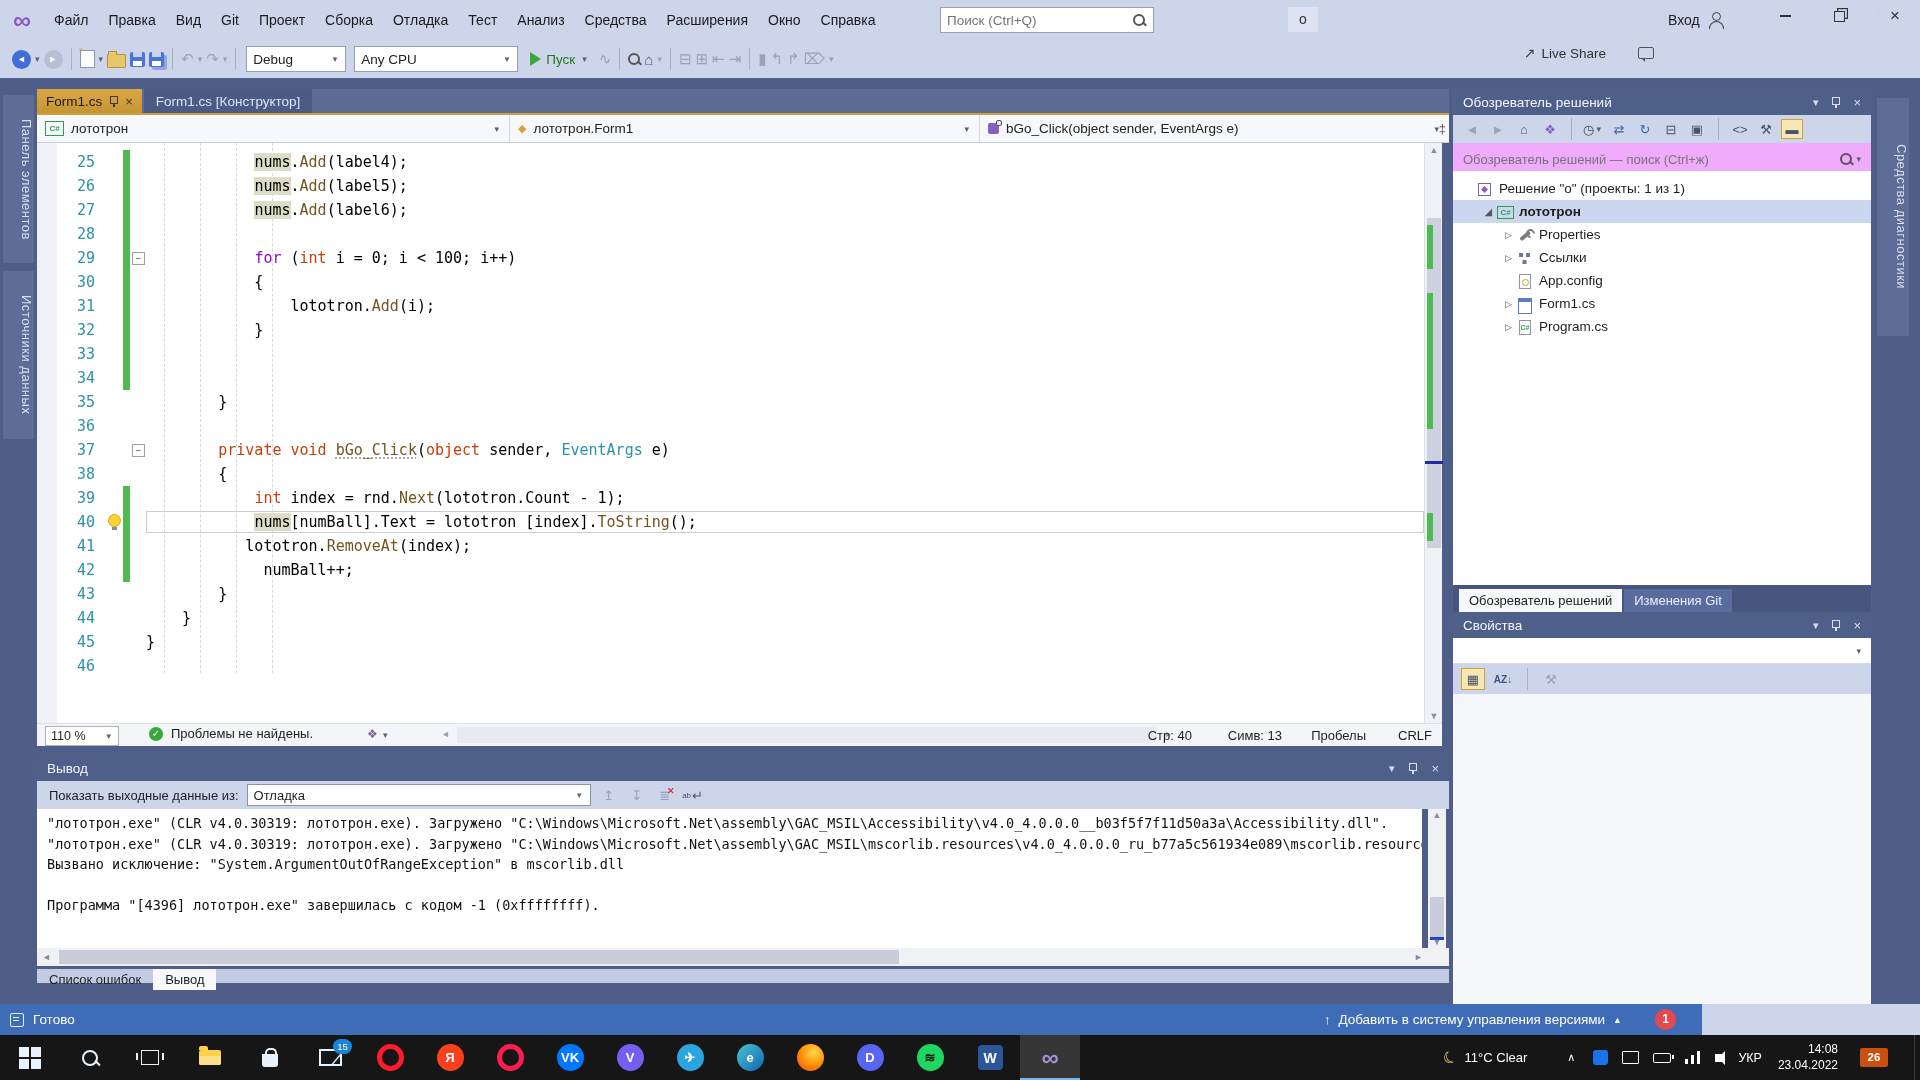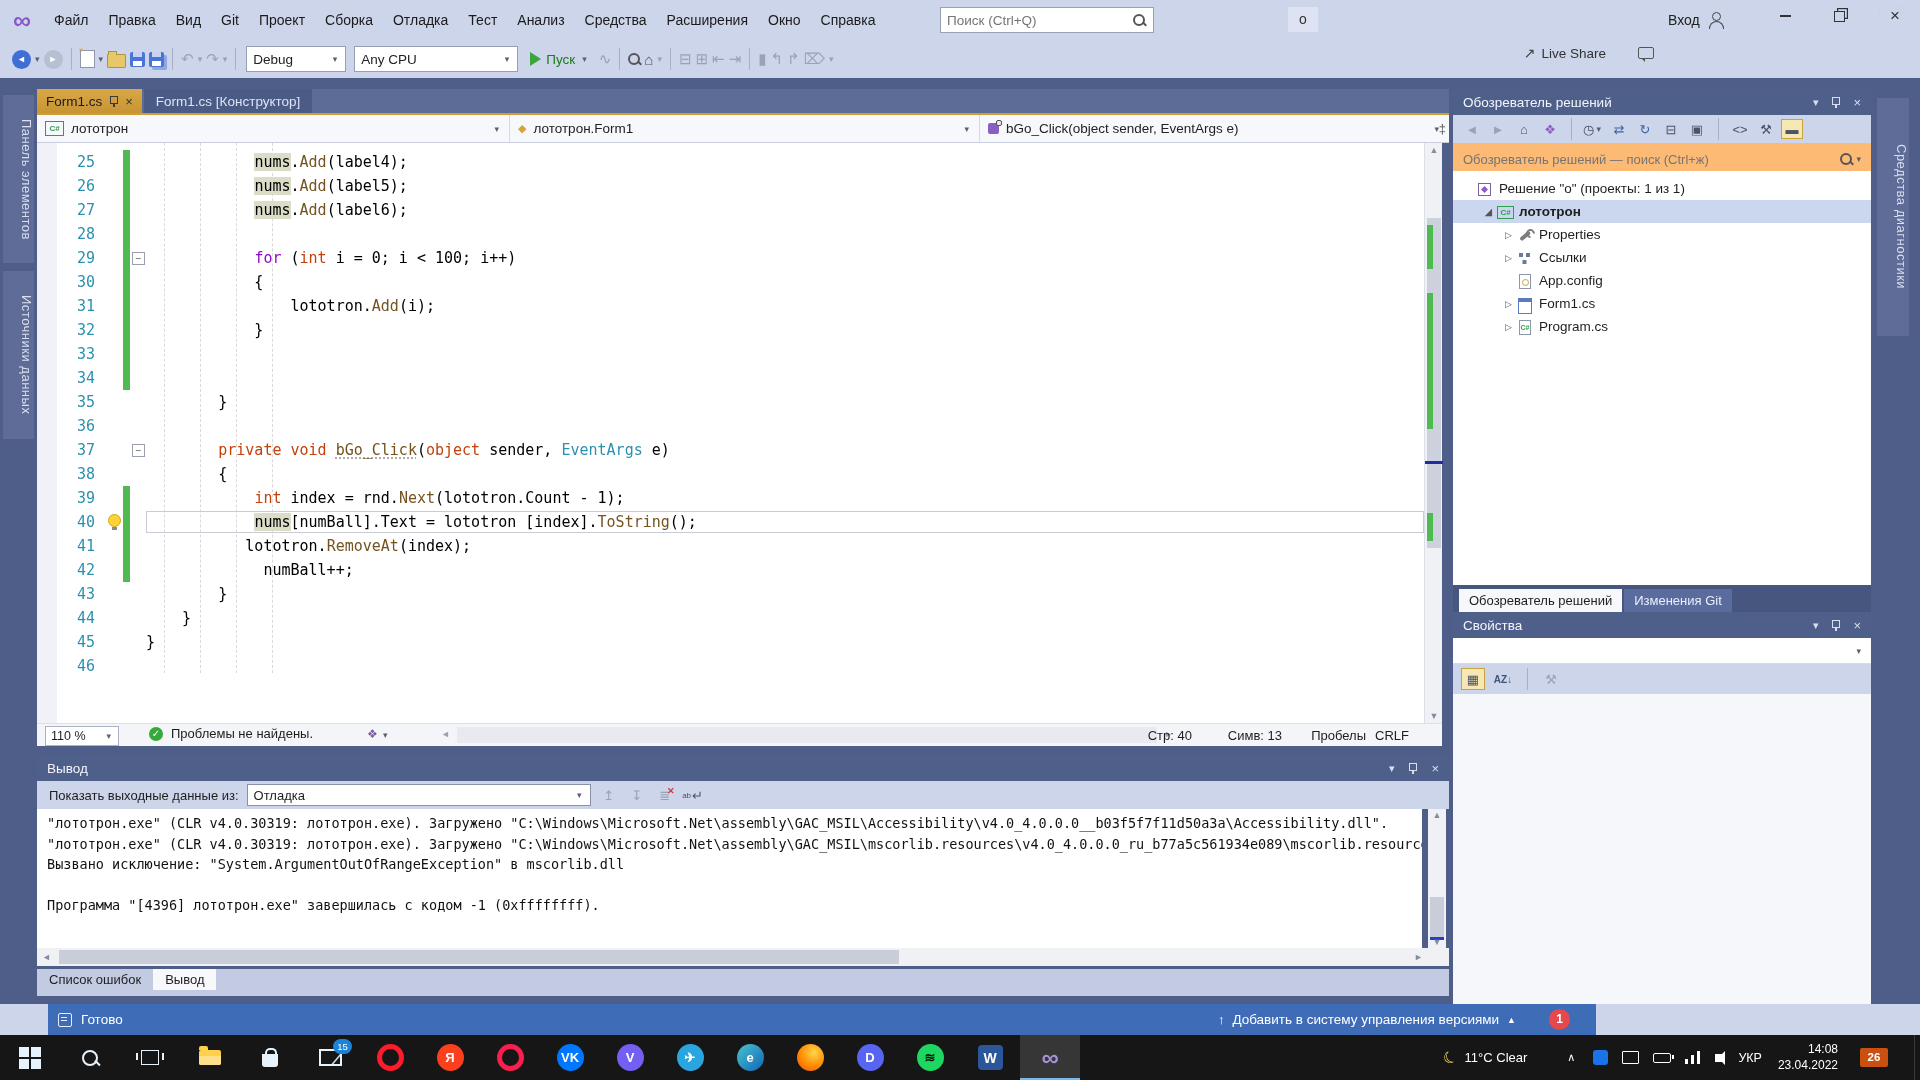--- a/index.html
+++ b/index.html
@@ -135,33 +135,33 @@
   .oicon .ab{font-size:8px;color:#4A5468;margin-right:1px;}
   #out-text{left:37px;top:809px;width:1385px;height:139px;background:#fff;overflow:hidden;padding:4px 0 0 10px;box-sizing:border-box;}
   .oline{white-space:pre;font-family:"DejaVu Sans Mono",monospace;font-size:13.5px;height:20.5px;line-height:20.5px;color:#111;}
   #out-vsc{left:1428px;top:809px;width:18px;height:139px;background:#F0F1F5;}
   #out-vsc .arr{position:absolute;left:0;width:18px;text-align:center;color:#868CA0;font-size:9px;}
   #out-vthumb{position:absolute;left:2px;top:88px;width:14px;height:40px;background:#C9CDD9;border-bottom:3px solid #2440C8;}
   #out-hsc{left:37px;top:948px;width:1412px;height:18px;background:#F0F1F5;}
   #out-hsc .arr{position:absolute;top:4px;color:#868CA0;font-size:9px;}
   #out-hthumb{position:absolute;left:22px;top:2px;width:840px;height:14px;background:#C9CDD9;}
   
-  #panel-tabs{left:37px;top:969px;width:1412px;height:27px;background:#C3CBE2;display:flex;align-items:flex-start;}
+  #panel-tabs{left:37px;top:969px;width:1412px;height:14px;background:#C3CBE2;display:flex;align-items:flex-start;}
   .ptab{padding:3px 12px;font-size:13px;color:#1e1e1e;}
   .ptab.active{background:#F7F8FB;}
   
   #se-title{left:1453px;top:89px;width:418px;height:26px;background:#4E5F8A;color:#F2F5FC;display:flex;align-items:center;padding:0 10px;box-sizing:border-box;font-size:13.5px;}
   #se-title .hicons{margin-left:auto;display:flex;gap:13px;align-items:center;color:#D9DFEF;font-size:11px;}
   #se-tools{left:1453px;top:115px;width:418px;height:28px;background:#CDD5EA;display:flex;align-items:center;padding:0 8px;gap:4px;box-sizing:border-box;}
   .seic{width:22px;height:20px;display:flex;align-items:center;justify-content:center;font-size:13px;color:#3E66A8;}
   .seic.dim{color:#9AA2B6;}
   .seic.purple{color:#8A5FC4;}
   .seic.dark{color:#4A5468;}
   .seic.hl{background:#F7E7B2;border:1px solid #C9A43C;box-sizing:border-box;color:#4A5468;}
-  #se-search{left:1453px;top:143px;width:418px;height:28px;background:#fdba74;border-bottom:1px solid #D5DAE8;display:flex;align-items:center;padding:16px 8px;box-sizing:border-box;}
+  #se-search{left:1453px;top:143px;width:418px;height:28px;background:#f0abfc;border-bottom:1px solid #D5DAE8;display:flex;align-items:center;padding:16px 8px;box-sizing:border-box;}
   #se-search input{flex:1;border:0;outline:0;font-family:"Liberation Sans",sans-serif;font-size:13px;color:#555;background:transparent;}
   #se-tree{left:1453px;top:171px;width:418px;height:414px;background:#fff;padding-top:6px;box-sizing:border-box;}
   .trow{display:flex;align-items:center;height:23px;font-size:13.5px;color:#1e1e1e;}
   .trow.selected{background:#CBD6EF;}
   .trow.bold{font-weight:bold;}
   .tarrow{width:15px;text-align:center;color:#555;font-size:9px;flex:none;}
   .ticon{width:18px;height:16px;flex:none;position:relative;margin-right:5px;}
   .ti-solution::before{content:"";position:absolute;left:2px;top:2px;width:11px;height:11px;border:1.5px solid #7B61A8;background:#fff;}
   .ti-solution::after{content:"";position:absolute;left:6px;top:6px;width:5px;height:5px;background:#8A5FC4;transform:rotate(45deg);}
   .ti-csproj::before{content:"C#";position:absolute;left:1px;top:2px;width:15px;height:11px;border:1px solid #2E9E4E;color:#2E9E4E;font-size:8px;font-weight:bold;text-align:center;line-height:11px;}
@@ -179,21 +179,21 @@
   .setab.inactive{background:#5A6B9D;color:#EAEFFA;}
   #props-title{left:1453px;top:612px;width:418px;height:26px;background:#4E5F8A;color:#F2F5FC;display:flex;align-items:center;padding:0 10px;box-sizing:border-box;font-size:13.5px;}
   #props-title .hicons{margin-left:auto;display:flex;gap:13px;align-items:center;color:#D9DFEF;font-size:11px;}
   #props-combo{left:1453px;top:638px;width:418px;height:26px;background:#fff;border-bottom:1px solid #D5DAE8;box-sizing:border-box;}
   #props-combo .dd{position:absolute;right:8px;top:8px;}
   #props-tools{left:1453px;top:664px;width:418px;height:30px;background:#CDD5EA;display:flex;align-items:center;padding:0 8px;gap:6px;box-sizing:border-box;}
   .pt-cat{width:24px;height:22px;background:#F7E7B2;border:1px solid #C9A43C;box-sizing:border-box;display:flex;align-items:center;justify-content:center;color:#4A5468;font-size:13px;}
   .pt-az{width:24px;height:22px;display:flex;align-items:center;justify-content:center;color:#3E5577;font-size:10px;font-weight:bold;}
   #props-body{left:1453px;top:694px;width:418px;height:310px;background:#F6F7FA;}
   
-  #statusbar{left:0;top:1004px;width:1548px;height:31px;background:#3F6CB7;color:#fff;font-size:13.5px;margin-left:48px;}
+  #statusbar{left:0;top:1004px;width:1702px;height:31px;background:#3F6CB7;color:#fff;font-size:13.5px;}
   #sb-ready{position:absolute;left:10px;top:0;height:31px;display:flex;align-items:center;gap:9px;}
   .sb-ic{width:12px;height:12px;border:1.5px solid #E8EEF9;border-radius:2px;position:relative;}
   .sb-ic::after{content:"";position:absolute;left:2px;top:3px;width:6px;height:1.5px;background:#E8EEF9;box-shadow:0 3px 0 #E8EEF9;}
   #sb-git{position:absolute;right:80px;top:0;height:31px;display:flex;align-items:center;gap:8px;}
   #sb-git .up{font-size:13px;}
   #sb-git .tri{font-size:9px;}
   #sb-bell{position:absolute;right:26px;top:5px;width:21px;height:21px;border-radius:50%;background:#E5484D;color:#fff;text-align:center;line-height:21px;font-size:12px;font-weight:bold;}
   
   #taskbar{left:0;top:1035px;width:1920px;height:45px;background:#161616;}
   #tk-icons{position:absolute;left:0;top:0;display:flex;height:45px;}
@@ -557,21 +557,21 @@
     </div>
     <div id="probs">
       <span class="okcirc">✓</span>
       <span>Проблемы не найдены.</span>
     </div>
     <div id="tag-ic">❖ <span class="dd">▾</span></div>
     <div id="hsc"></div>
     <div class="ed-right" style="right:250px;">Стр: 40</div>
     <div class="ed-right" style="right:160px;">Симв: 13</div>
     <div class="ed-right" style="right:76px;">Пробелы</div>
-    <div class="ed-right" style="right:33px;">CRLF</div>
+    <div class="ed-right" style="right:10px;">CRLF</div>
   </div>
 
   <div id="out-head" class="abs">
     <span>Вывод</span>
     <span class="hicons">
       <span>▾</span>
       <span class="pin-lt"></span>
       <span style="font-size:13px;">×</span>
     </span>
   </div>

